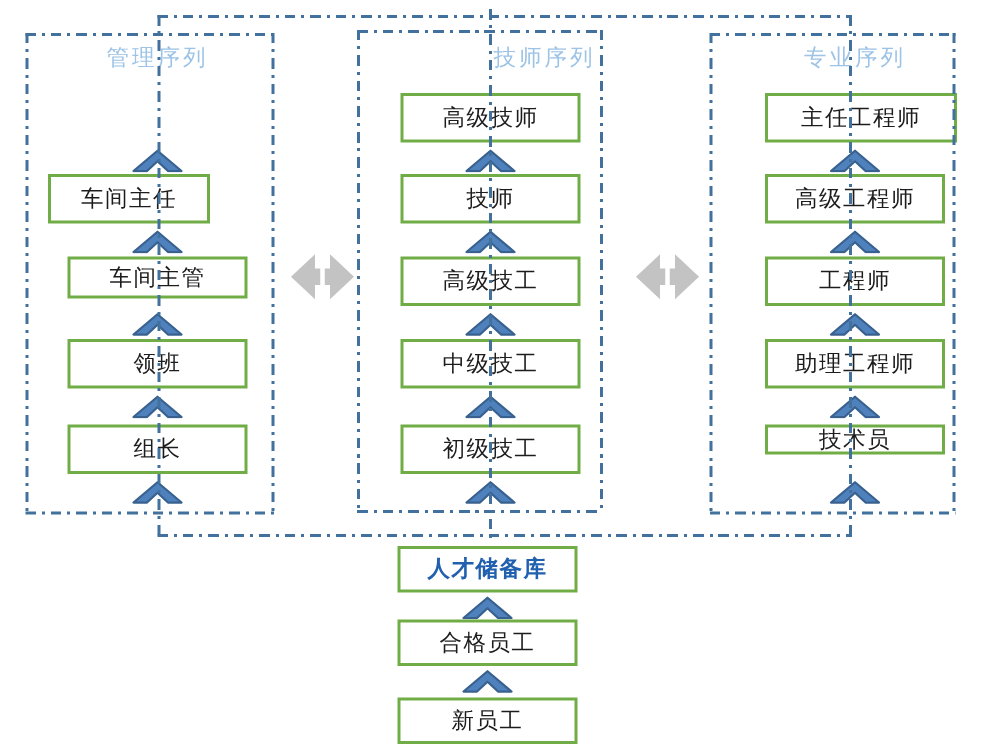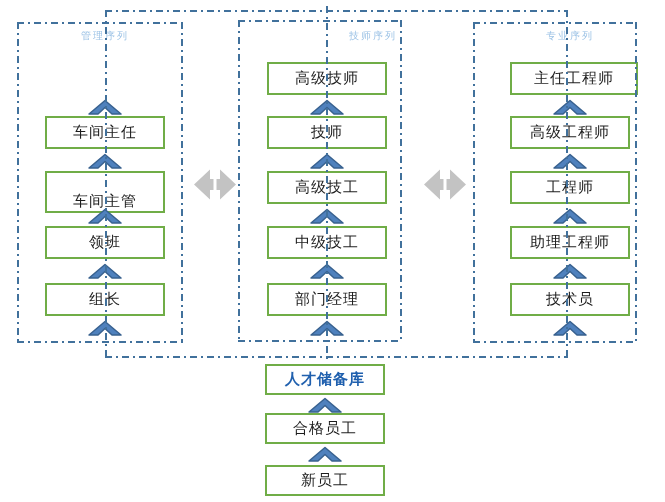--- a/index.html
+++ b/index.html
@@ -15,21 +15,21 @@
   .ddr .t,.ddr .b{left:0;right:0;height:2px;
     background:repeating-linear-gradient(90deg,var(--line) 0 7px,transparent 7px 11px,var(--line) 11px 13px,transparent 13px 17px);}
   .ddr .t{top:0;}
   .ddr .b{bottom:0;}
   .ddr .l,.ddr .r{top:0;bottom:0;width:2px;
     background:repeating-linear-gradient(180deg,var(--line) 0 7px,transparent 7px 11px,var(--line) 11px 13px,transparent 13px 17px);}
   .ddr .l{left:0;}
   .ddr .r{right:0;}
   .vline{width:2px;z-index:3;pointer-events:none;
     background:repeating-linear-gradient(180deg,var(--line) 0 7px,transparent 7px 11px,var(--line) 11px 13px,transparent 13px 17px);}
-  .seq-title{color:var(--titleblue);text-align:center;font-size:10px;letter-spacing:2px;z-index:1;white-space:nowrap;}
+  .seq-title{color:var(--titleblue);text-align:center;font-size:15px;letter-spacing:2px;z-index:1;white-space:nowrap;}
   .lvl{border:2px solid var(--green);background:transparent;box-sizing:border-box;
     display:flex;align-items:center;justify-content:center;
     font-size:15px;letter-spacing:1px;color:#1c1c1c;z-index:1;}
   .lvl.pool span{font-weight:bold;color:var(--pool);}
   .chev,.dbl{line-height:0;z-index:1;}
 </style>
 </head>
 <body>
 
 <div id="canvas" style="--line: #41719C; --green: #70AD47; --titleblue: #9DC3E6; --pool: #2060AE;">
@@ -43,27 +43,27 @@
     <div class="ddr" style="left: 17px; top: 22px; width: 166px; height: 321px;">
       <i class="t"></i>
       <i class="b"></i>
       <i class="l"></i>
       <i class="r"></i>
     </div>
     <div class="seq-title" style="left: 35px; top: 29px; width: 140px;">管理序列</div>
     <div class="chev" style="left: 88px; top: 99px;"><svg width="34" height="16" viewBox="0 0 34 16">
         <polygon points="1,15 17,1.5 33,15 24,15 17,8.5 10,15" fill="#4F81BD" stroke="#38618F" stroke-width="1.5" stroke-linejoin="round"></polygon>
       </svg></div>
-    <div class="lvl" style="left: 45px; top: 116px; width: 120px; height: 33px;">
+    <div class="lvl" style="left: 32px; top: 116px; width: 108px; height: 33px;">
       <span>车间主任</span>
     </div>
     <div class="chev" style="left: 88px; top: 153px;"><svg width="34" height="16" viewBox="0 0 34 16">
         <polygon points="1,15 17,1.5 33,15 24,15 17,8.5 10,15" fill="#4F81BD" stroke="#38618F" stroke-width="1.5" stroke-linejoin="round"></polygon>
       </svg></div>
-    <div class="lvl" style="left: 45px; top: 171px; width: 120px; height: 42px; align-items: flex-end;">
+    <div class="lvl" style="left: 45px; top: 171px; width: 120px; height: 28px;">
       <span>车间主管</span>
     </div>
     <div class="chev" style="left: 88px; top: 208px;"><svg width="34" height="16" viewBox="0 0 34 16">
         <polygon points="1,15 17,1.5 33,15 24,15 17,8.5 10,15" fill="#4F81BD" stroke="#38618F" stroke-width="1.5" stroke-linejoin="round"></polygon>
       </svg></div>
     <div class="lvl" style="left: 45px; top: 226px; width: 120px; height: 33px;">
       <span>领班</span>
     </div>
     <div class="chev" style="left: 88px; top: 263px;"><svg width="34" height="16" viewBox="0 0 34 16">
         <polygon points="1,15 17,1.5 33,15 24,15 17,8.5 10,15" fill="#4F81BD" stroke="#38618F" stroke-width="1.5" stroke-linejoin="round"></polygon>
@@ -99,21 +99,21 @@
     <div class="chev" style="left: 310px; top: 208px;"><svg width="34" height="16" viewBox="0 0 34 16">
         <polygon points="1,15 17,1.5 33,15 24,15 17,8.5 10,15" fill="#4F81BD" stroke="#38618F" stroke-width="1.5" stroke-linejoin="round"></polygon>
       </svg></div>
     <div class="lvl" style="left: 267px; top: 226px; width: 120px; height: 33px;">
       <span>中级技工</span>
     </div>
     <div class="chev" style="left: 310px; top: 263px;"><svg width="34" height="16" viewBox="0 0 34 16">
         <polygon points="1,15 17,1.5 33,15 24,15 17,8.5 10,15" fill="#4F81BD" stroke="#38618F" stroke-width="1.5" stroke-linejoin="round"></polygon>
       </svg></div>
     <div class="lvl" style="left: 267px; top: 283px; width: 120px; height: 33px;">
-      <span>部门经理</span>
+      <span>初级技工</span>
     </div>
     <div class="chev" style="left: 310px; top: 320px;"><svg width="34" height="16" viewBox="0 0 34 16">
         <polygon points="1,15 17,1.5 33,15 24,15 17,8.5 10,15" fill="#4F81BD" stroke="#38618F" stroke-width="1.5" stroke-linejoin="round"></polygon>
       </svg></div>
     <div class="ddr" style="left: 473px; top: 22px; width: 164px; height: 321px;">
       <i class="t"></i>
       <i class="b"></i>
       <i class="l"></i>
       <i class="r"></i>
     </div>
@@ -135,21 +135,21 @@
     </div>
     <div class="chev" style="left: 553px; top: 208px;"><svg width="34" height="16" viewBox="0 0 34 16">
         <polygon points="1,15 17,1.5 33,15 24,15 17,8.5 10,15" fill="#4F81BD" stroke="#38618F" stroke-width="1.5" stroke-linejoin="round"></polygon>
       </svg></div>
     <div class="lvl" style="left: 510px; top: 226px; width: 120px; height: 33px;">
       <span>助理工程师</span>
     </div>
     <div class="chev" style="left: 553px; top: 263px;"><svg width="34" height="16" viewBox="0 0 34 16">
         <polygon points="1,15 17,1.5 33,15 24,15 17,8.5 10,15" fill="#4F81BD" stroke="#38618F" stroke-width="1.5" stroke-linejoin="round"></polygon>
       </svg></div>
-    <div class="lvl" style="left: 510px; top: 283px; width: 120px; height: 33px;">
+    <div class="lvl" style="left: 510px; top: 283px; width: 120px; height: 20px;">
       <span>技术员</span>
     </div>
     <div class="chev" style="left: 553px; top: 320px;"><svg width="34" height="16" viewBox="0 0 34 16">
         <polygon points="1,15 17,1.5 33,15 24,15 17,8.5 10,15" fill="#4F81BD" stroke="#38618F" stroke-width="1.5" stroke-linejoin="round"></polygon>
       </svg></div>
     <div class="dbl" style="left: 194px; top: 167px;"><svg width="42" height="35" viewBox="0 0 42 35">
         <polygon points="0,17.5 16,2.5 16,12 19.5,12 19.5,23 16,23 16,32.5" fill="#C3C3C3"></polygon>
         <polygon points="42,17.5 26,2.5 26,12 22.5,12 22.5,23 26,23 26,32.5" fill="#C3C3C3"></polygon>
       </svg></div>
     <div class="dbl" style="left: 424px; top: 167px;"><svg width="42" height="35" viewBox="0 0 42 35">

